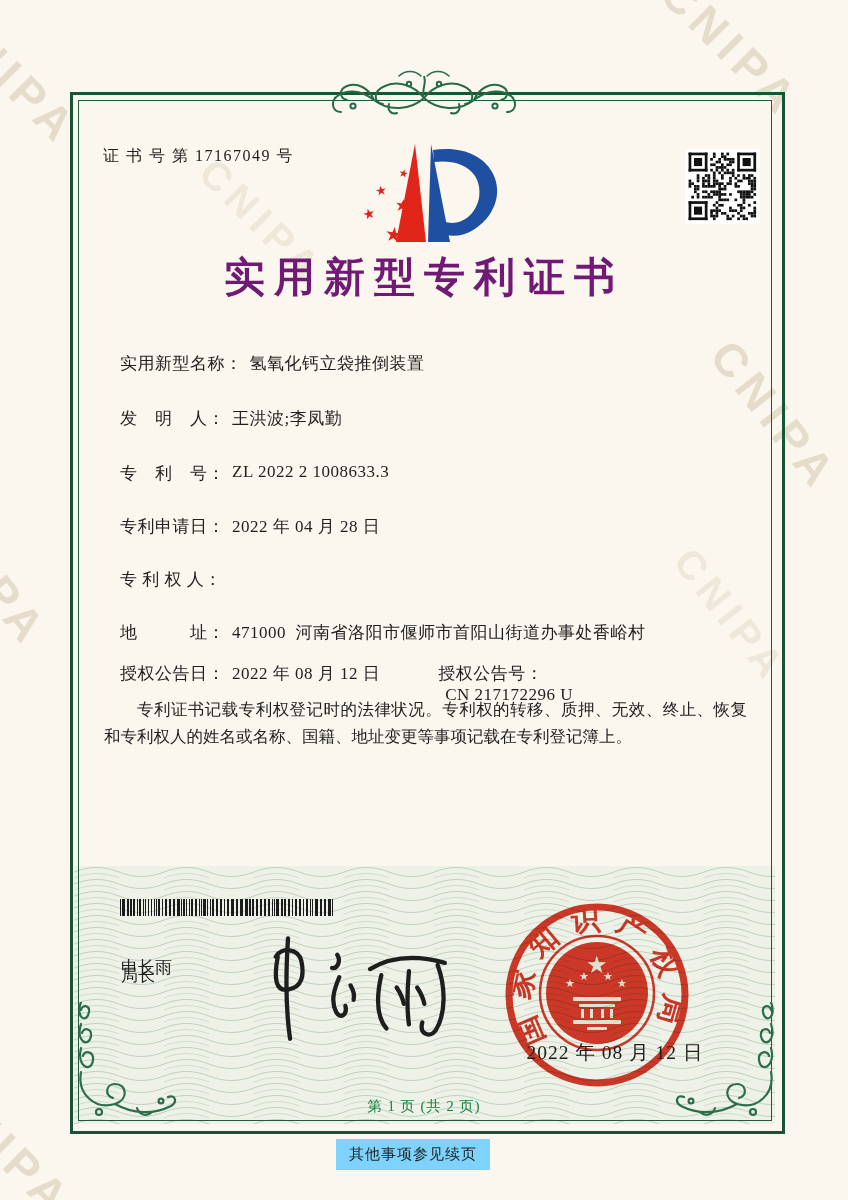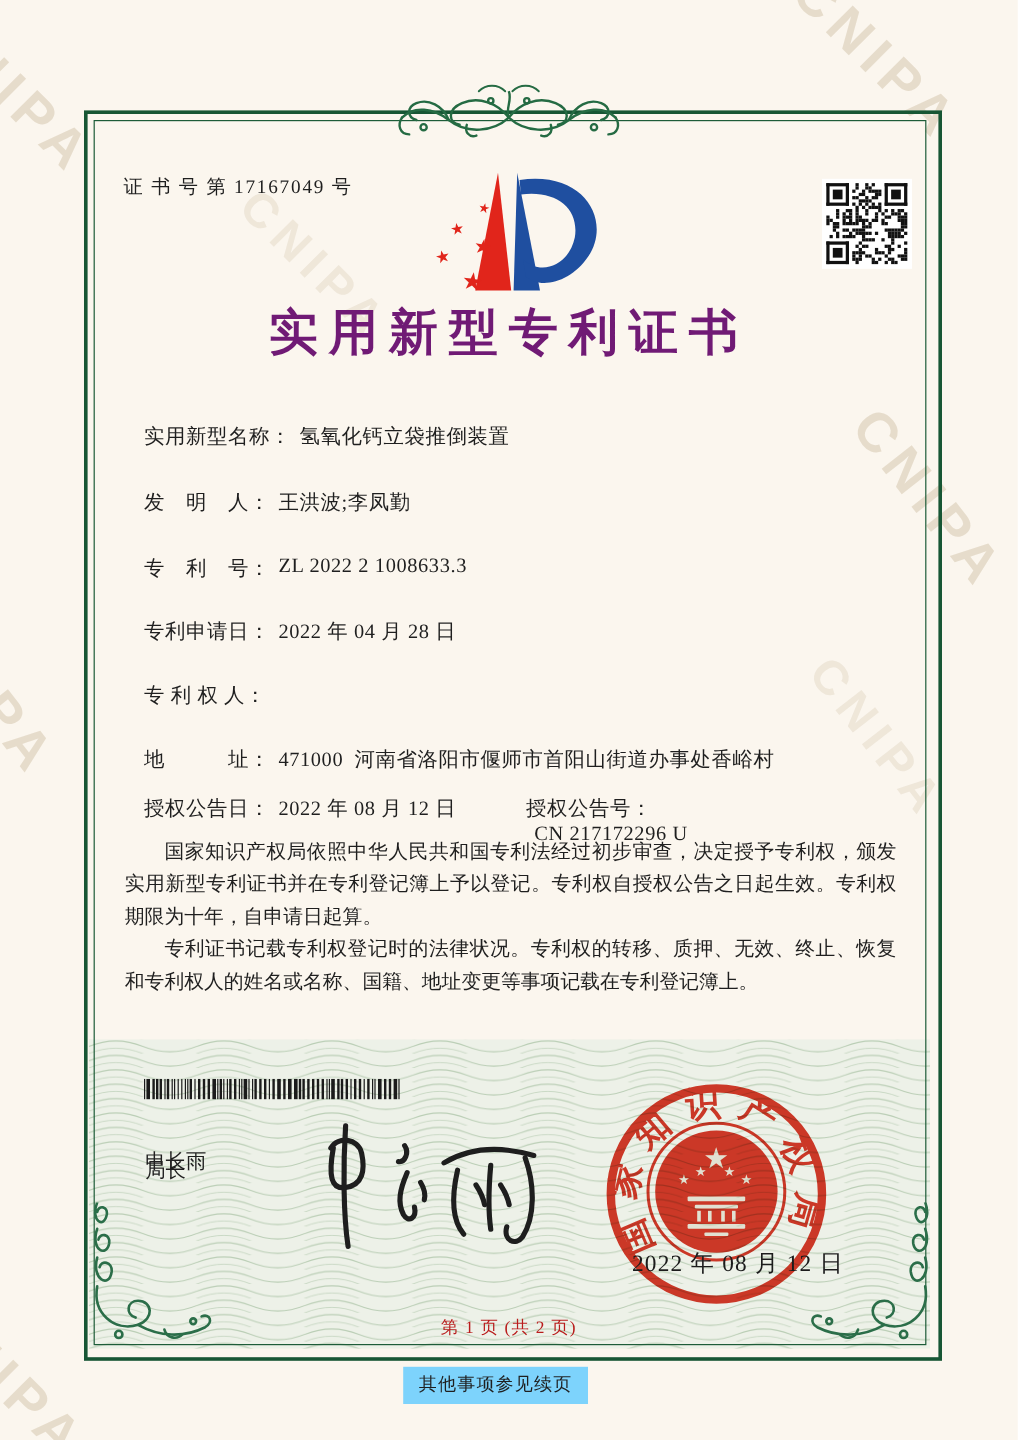--- a/index.html
+++ b/index.html
@@ -41,21 +41,21 @@
   #barcode-svg{position:absolute;left:120px;top:899px;z-index:3;}
   .director-title{left:121px;top:964px;font-size:17px;z-index:3;
      font-family:"Liberation Sans","DejaVu Sans",sans-serif;}
   .director-name{left:121px;top:956px;font-size:17px;z-index:3;
      font-family:"Liberation Sans","DejaVu Sans",sans-serif;}
   #signature-svg{position:absolute;left:247px;top:934px;z-index:4;}
   #seal-svg{position:absolute;left:503px;top:901px;z-index:3;opacity:.95;mix-blend-mode:multiply;}
   .seal-date{left:510px;top:1039px;width:210px;text-align:center;font-size:19.5px;
      letter-spacing:1px;color:#1c1c1c;z-index:5;white-space:pre-wrap;}
   .page-info{left:0;right:0;top:1097px;text-align:center;font-size:14.5px;letter-spacing:1px;
-     color:#b91c1c;z-index:3;white-space:pre-wrap;}
+     color:#15803d;z-index:3;white-space:pre-wrap;}
   .footer-note{left:336px;top:1139px;width:154px;height:31px;background:#7dd3fc;
      text-align:center;line-height:31px;font-size:15px;letter-spacing:1px;z-index:3;white-space:pre-wrap;}
   .orn{z-index:2;}
 </style>
 </head>
 <body>
 
 <span class="wm" style="left:-34px;top:-6px;transform:rotate(45deg);">CNIPA</span>
 <span class="wm" style="left:688px;top:-34px;transform:rotate(45deg);">CNIPA</span>
 <span class="wm faint" style="left:222px;top:150px;transform:rotate(45deg);">CNIPA</span>
@@ -380,21 +380,20 @@
     <span class="lbl">授权公告日：</span>
     <span class="val">2022 年 08 月 12 日</span>
     <span class="pair2">
       <span class="lbl">授权公告号：</span>
       <span class="val">CN 217172296 U</span>
     </span>
   </div>
 </div>
 
 <div class="abs paras">
-  <p>国家知识产权局依照中华人民共和国专利法经过初步审查，决定授予专利权，颁发实用新型专利证书并在专利登记簿上予以登记。专利权自授权公告之日起生效。专利权期限为十年，自申请日起算。</p>
   <p>专利证书记载专利权登记时的法律状况。专利权的转移、质押、无效、终止、恢复和专利权人的姓名或名称、国籍、地址变更等事项记载在专利登记簿上。</p>
 </div>
 
 <svg id="barcode-svg" width="218" height="18">
     <rect x="0" y="0" width="1" height="17" fill="#1b1b1b"></rect>
     <rect x="2" y="0" width="3" height="17" fill="#1b1b1b"></rect>
     <rect x="7" y="0" width="2" height="17" fill="#1b1b1b"></rect>
     <rect x="10" y="0" width="2" height="17" fill="#1b1b1b"></rect>
     <rect x="13" y="0" width="2" height="17" fill="#1b1b1b"></rect>
     <rect x="17" y="0" width="1" height="17" fill="#1b1b1b"></rect>

